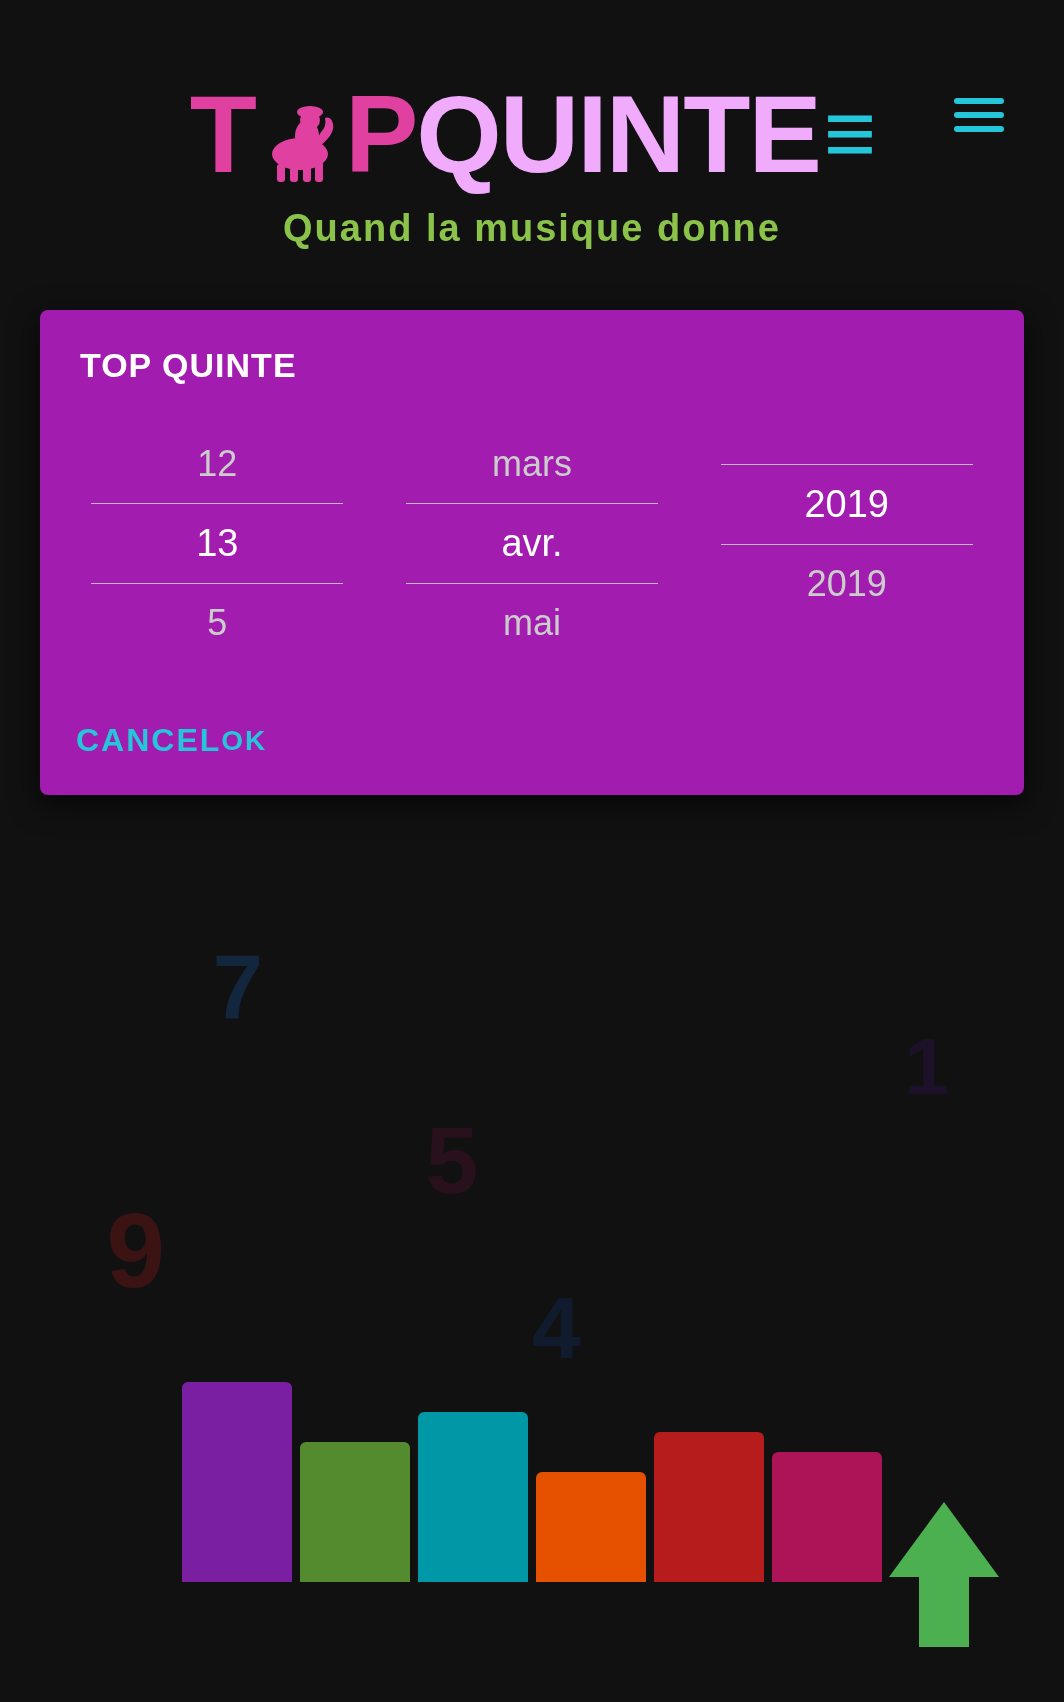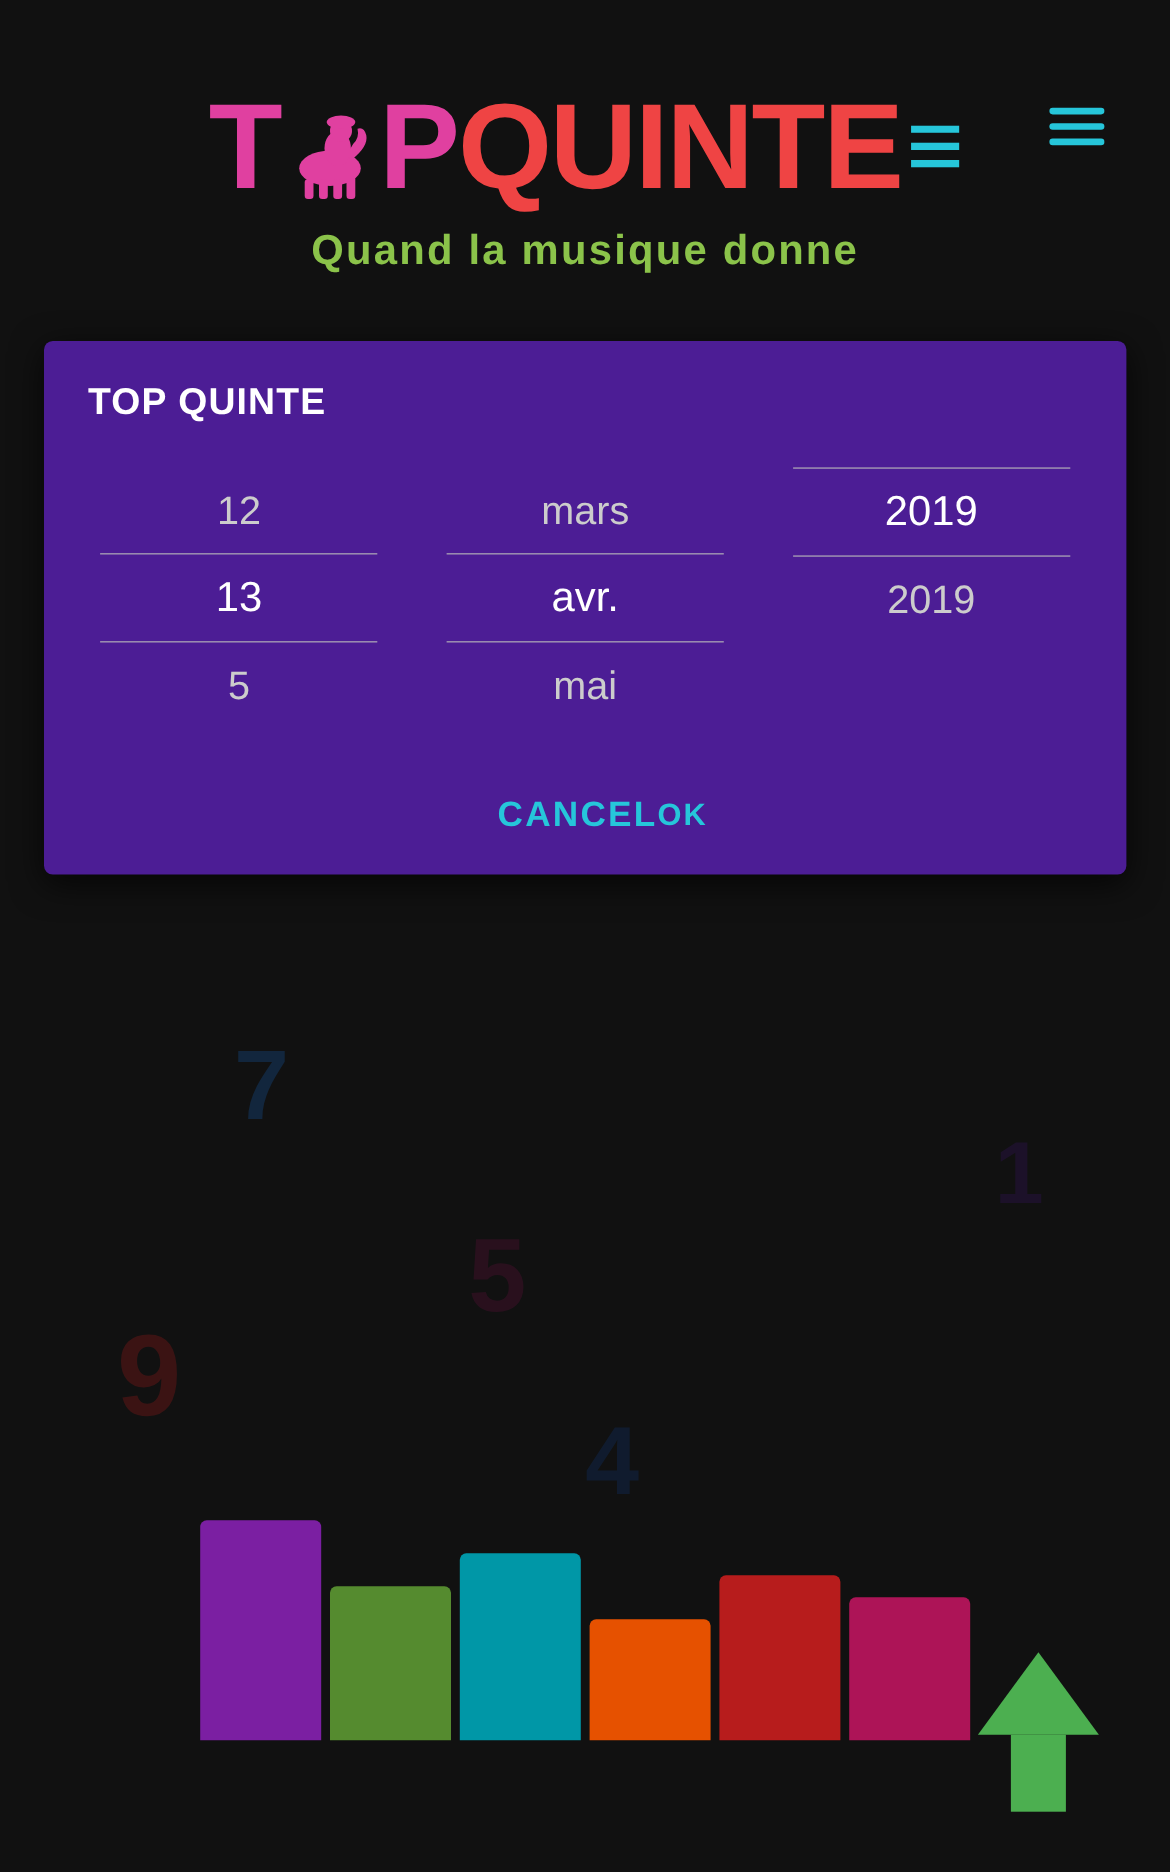--- a/index.html
+++ b/index.html
@@ -68,21 +68,21 @@
 
     .logo-t { color: #e040a0; }
     .logo-horse {
       display: inline-block;
       width: 90px;
       height: 90px;
       position: relative;
       top: -5px;
     }
     .logo-op { color: #e040a0; }
-    .logo-quinte { color: #ef4444; }
+    .logo-quinte { color: #f0abfc; }
     .logo-dash { color: #26c6da; font-size: 90px; }
 
     .hamburger {
       position: absolute;
       right: 40px;
       top: 20px;
     }
     .hamburger-line {
       width: 50px;
       height: 6px;
@@ -161,38 +161,38 @@
       font-weight: bold;
     }
 
     
     .dialog-overlay {
       position: absolute;
       top: 310px;
       left: 40px;
       right: 40px;
       z-index: 10;
-      background: #4c1d95;
+      background: #a21caf;
       border-radius: 8px;
       padding: 0;
       box-shadow: 0 8px 30px rgba(0,0,0,0.7);
     }
 
     .dialog-title {
       color: #fff;
       font-size: 34px;
       font-weight: bold;
       padding: 36px 40px 20px;
       letter-spacing: 1px;
     }
 
     .picker-area {
       display: flex;
       justify-content: space-around;
-      align-items: flex-start;
+      align-items: center;
       padding: 20px 20px 20px;
       gap: 0;
     }
 
     .picker-column {
       flex: 1;
       display: flex;
       flex-direction: column;
       align-items: center;
       position: relative;
@@ -222,24 +222,23 @@
 
     .picker-divider-bottom {
       width: 80%;
       height: 1px;
       background: #bbb;
       margin: 0 auto;
     }
 
     .dialog-buttons {
       display: flex;
-      justify-content: center;
+      justify-content: flex-start;
       padding: 30px 36px 36px;
       margin-top: 10px;
-      margin-left: 32px;
     }
 
     .btn-cancel {
       color: #26c6da;
       font-size: 32px;
       font-weight: bold;
       letter-spacing: 2px;
       background: none;
       border: none;
       cursor: pointer;

